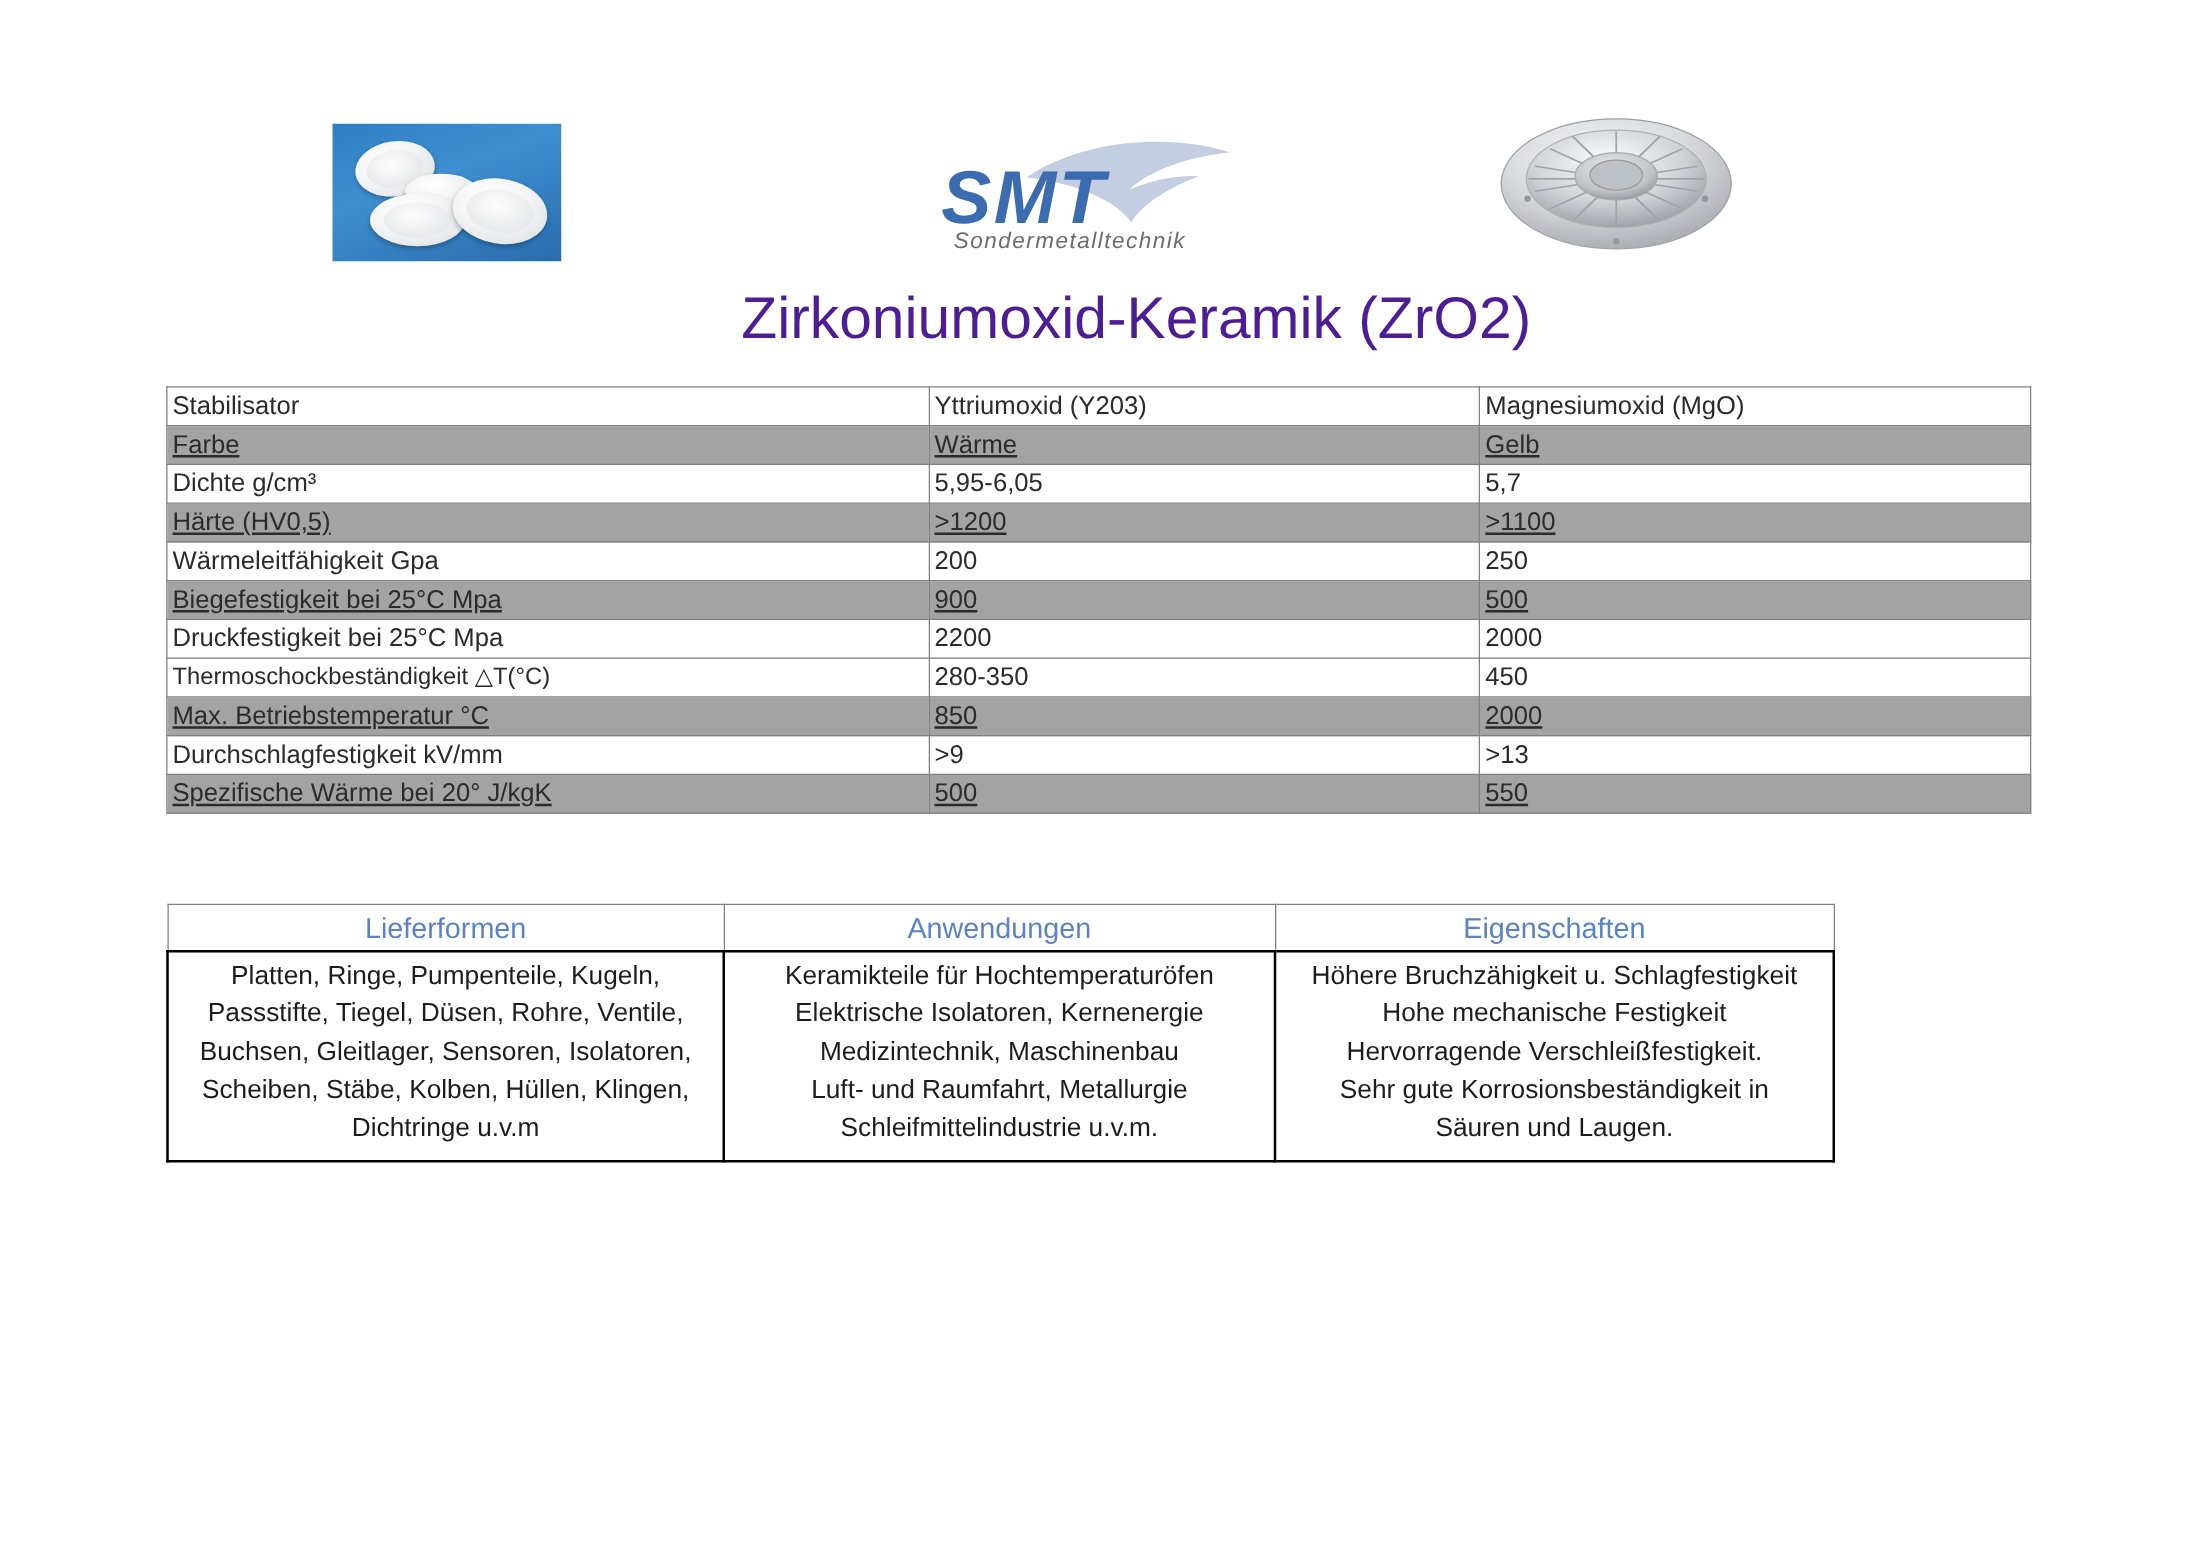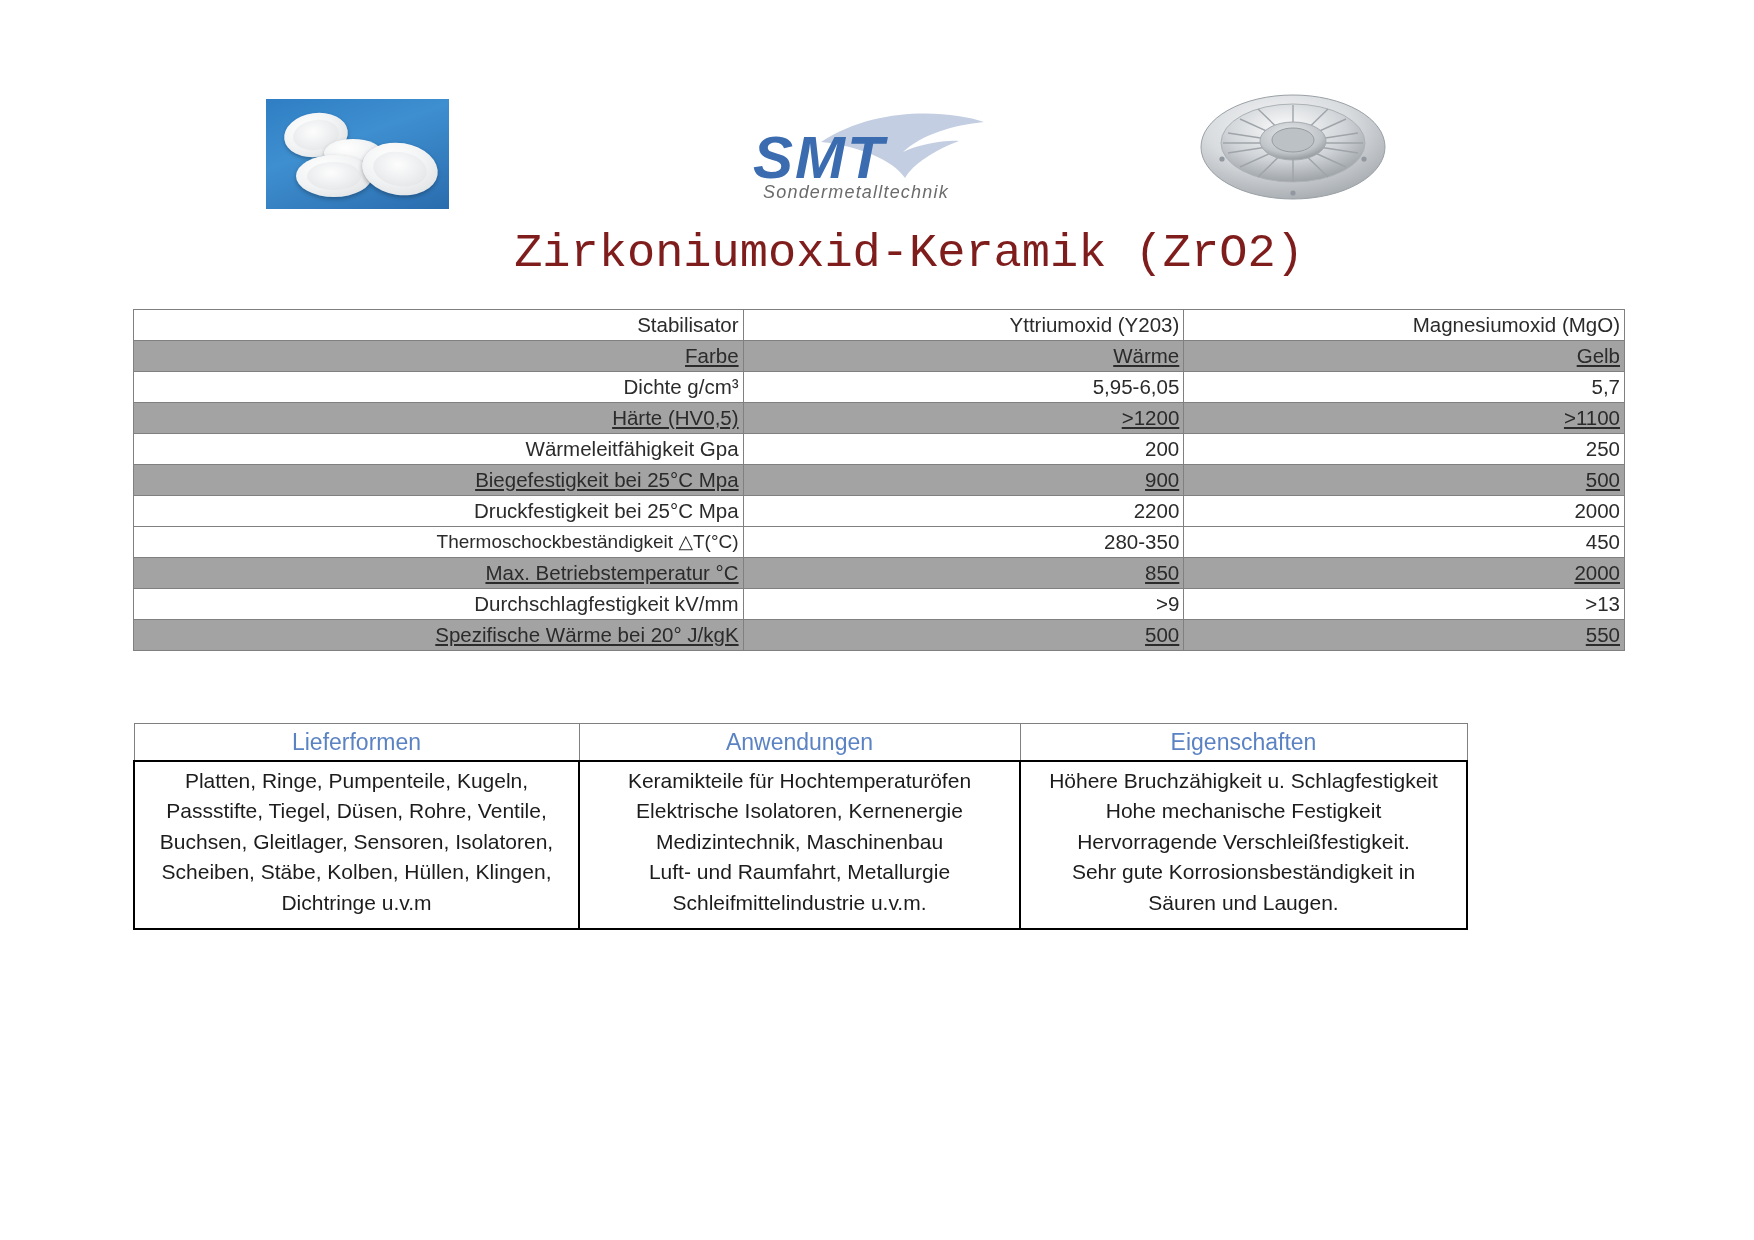--- a/index.html
+++ b/index.html
@@ -70,46 +70,45 @@
     width: 190px;
     height: 120px;
   }
   .photo-disc svg { display: block; }
 
   
   .page-title {
     text-align: center;
     font-size: 47px;
     font-weight: 400;
-    color: #7f1d1d;
+    color: #4c1d95;
     letter-spacing: 0px;
     margin: 18px 0 0 0;
     padding-left: 64px;
     line-height: 1.1;
-    font-family: Liberation Mono, monospace;
   }
 
   
   .spec-wrap {
     position: absolute;
     left: 133px;
     top: 309px;
     width: 1492px;
   }
   table.spec {
     border-collapse: collapse;
     table-layout: fixed;
     width: 100%;
     font-size: 20.5px;
   }
   table.spec col.c-label { width: 545px; }
   table.spec col.c-val   { width: 394px; }
   table.spec td {
     border: 1px solid #808080;
-    text-align: right;
+    text-align: left;
     height: 30px;
     padding: 0 4px;
     line-height: 30px;
     white-space: nowrap;
     color: #2b2b2b;
   }
   table.spec tr.alt td { background: #a3a3a3; text-decoration: underline; }
   table.spec tr.head td { background: #ffffff; }
   .tri { font-size: 19px; }
 

